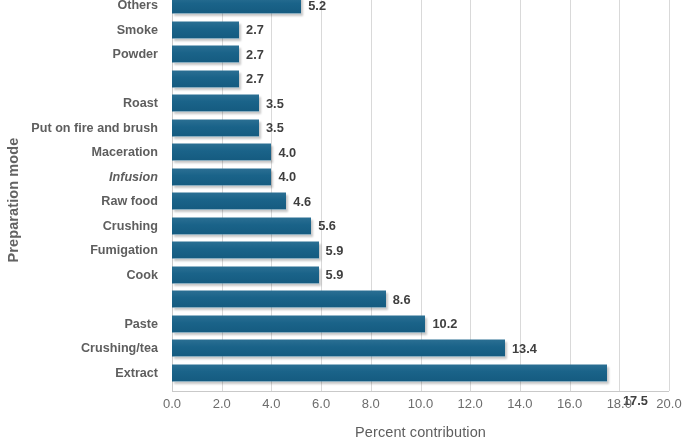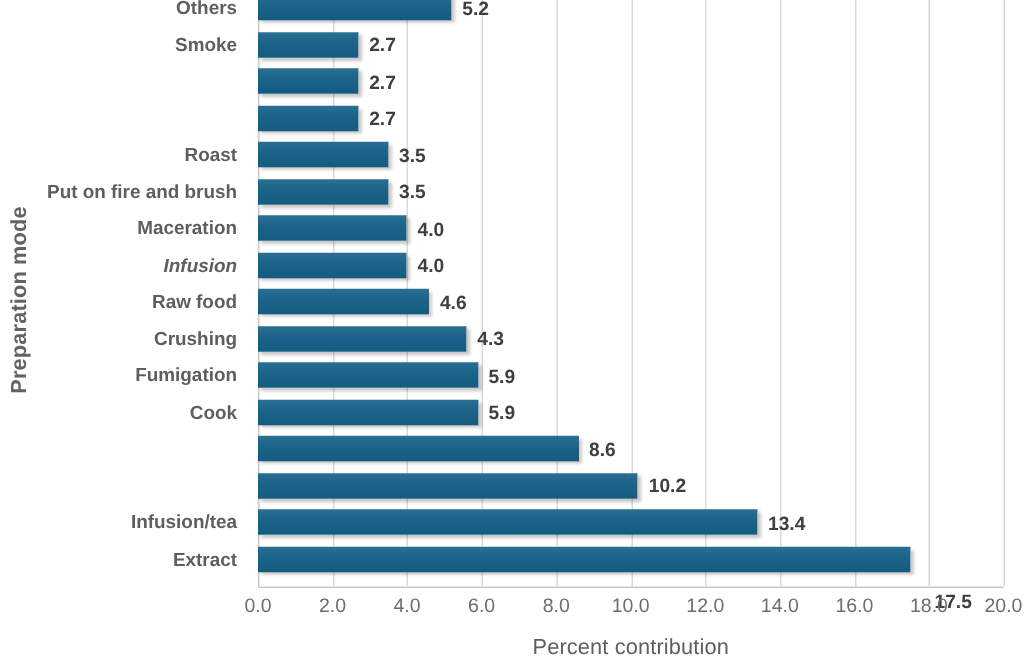--- a/index.html
+++ b/index.html
@@ -144,29 +144,31 @@
 
 <div id="chart-root">
 
   <div id="y-axis-title">
     <span class="rot">Preparation mode</span>
   </div>
 
   <div id="y-tick-labels">
       <div class="y-tick" style="top: 5.25px;">Others</div>
       <div class="y-tick" style="top: 29.75px;">Smoke</div>
+      <div class="y-tick" style="top: 54.25px;">Powder</div>
       <div class="y-tick" style="top: 103.25px;">Roast</div>
       <div class="y-tick" style="top: 127.75px;">Put on fire and brush</div>
       <div class="y-tick" style="top: 152.25px;">Maceration</div>
       <div class="y-tick" style="top: 176.75px; font-style: italic;">Infusion</div>
       <div class="y-tick" style="top: 201.25px;">Raw food</div>
       <div class="y-tick" style="top: 225.75px;">Crushing</div>
       <div class="y-tick" style="top: 250.25px;">Fumigation</div>
       <div class="y-tick" style="top: 274.75px;">Cook</div>
-      <div class="y-tick" style="top: 348.25px;">Infusion/tea</div>
+      <div class="y-tick" style="top: 323.75px;">Paste</div>
+      <div class="y-tick" style="top: 348.25px;">Crushing/tea</div>
       <div class="y-tick" style="top: 372.75px;">Extract</div>
     </div>
 
   <div id="plot-area">
       <div class="gridline axis-origin" style="left: 0px;"></div>
       <div class="gridline" style="left: 49.7px;"></div>
       <div class="gridline" style="left: 99.4px;"></div>
       <div class="gridline" style="left: 149.1px;"></div>
       <div class="gridline" style="left: 198.8px;"></div>
       <div class="gridline" style="left: 248.5px;"></div>
@@ -206,21 +208,21 @@
       <div class="bar-row" style="top: 176.75px; width: 497px;">
         <div class="bar" style="width: 99.4px;"></div>
         <div class="bar-value" style="left: 99.4px;">4.0</div>
       </div>
       <div class="bar-row" style="top: 201.25px; width: 497px;">
         <div class="bar" style="width: 114.31px;"></div>
         <div class="bar-value" style="left: 114.31px;">4.6</div>
       </div>
       <div class="bar-row" style="top: 225.75px; width: 497px;">
         <div class="bar" style="width: 139.16px;"></div>
-        <div class="bar-value" style="left: 139.16px;">4.3</div>
+        <div class="bar-value" style="left: 139.16px;">5.6</div>
       </div>
       <div class="bar-row" style="top: 250.25px; width: 497px;">
         <div class="bar" style="width: 146.615px;"></div>
         <div class="bar-value" style="left: 146.615px;">5.9</div>
       </div>
       <div class="bar-row" style="top: 274.75px; width: 497px;">
         <div class="bar" style="width: 146.615px;"></div>
         <div class="bar-value" style="left: 146.615px;">5.9</div>
       </div>
       <div class="bar-row" style="top: 299.25px; width: 497px;">

